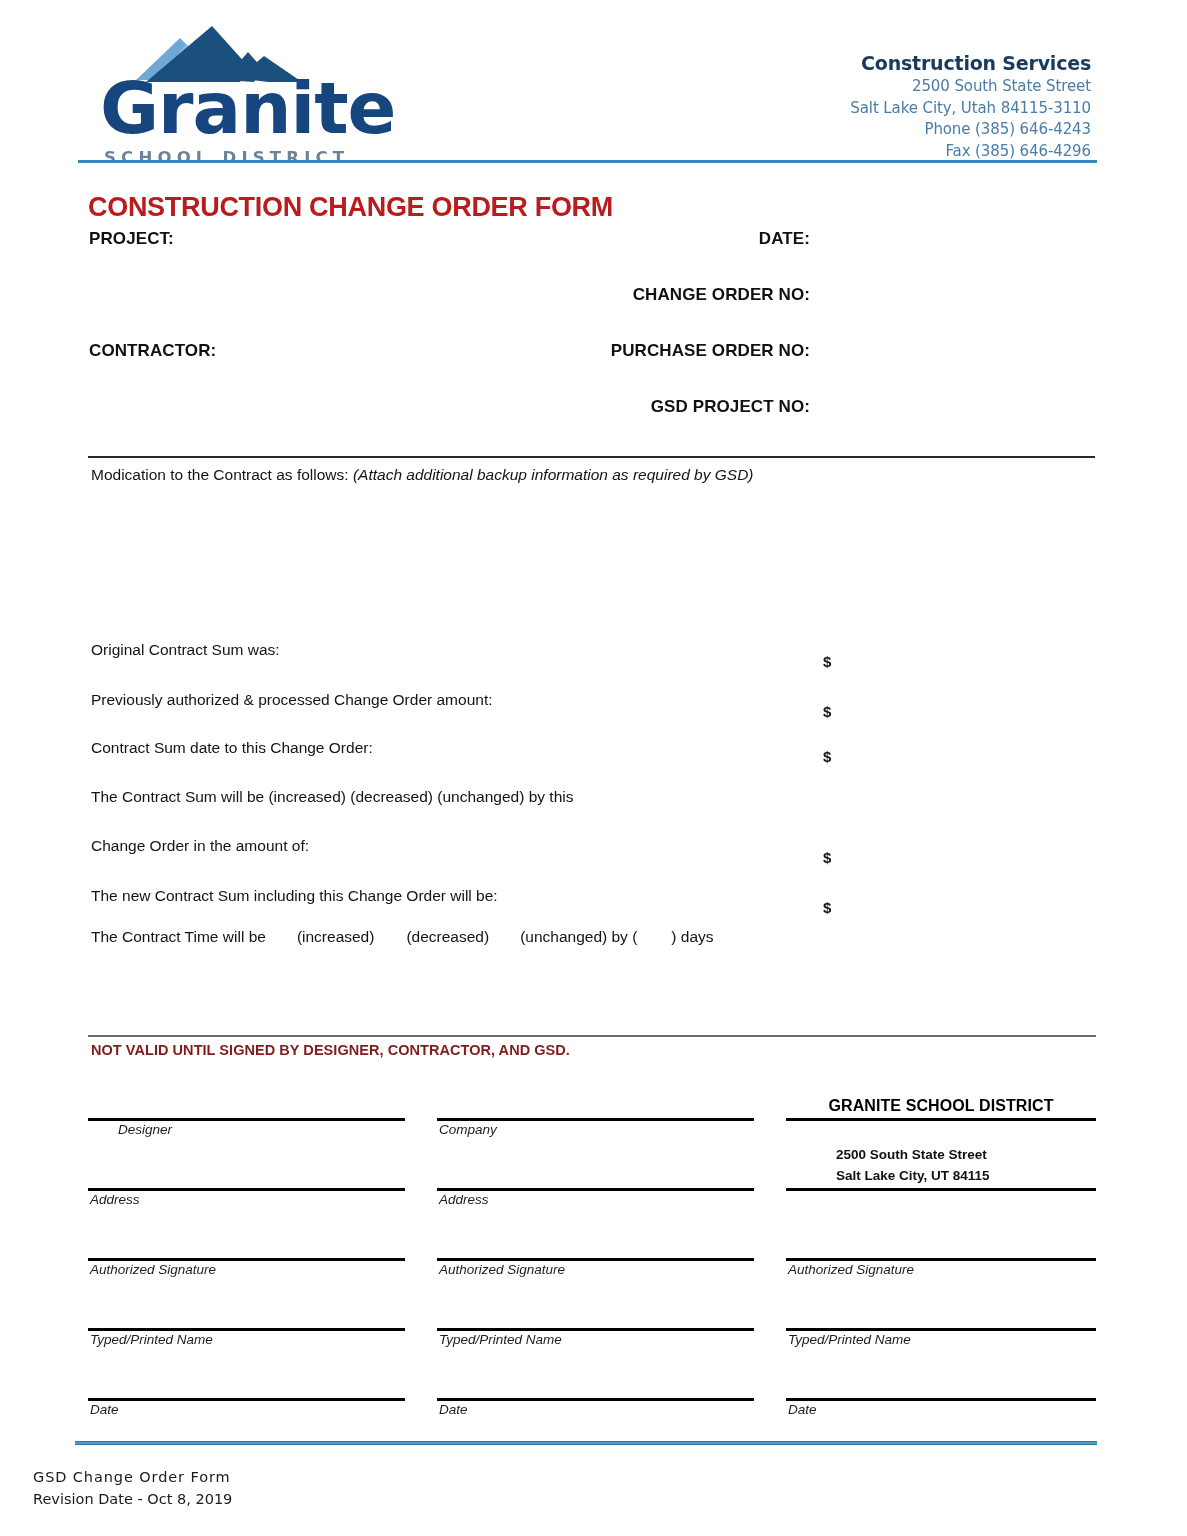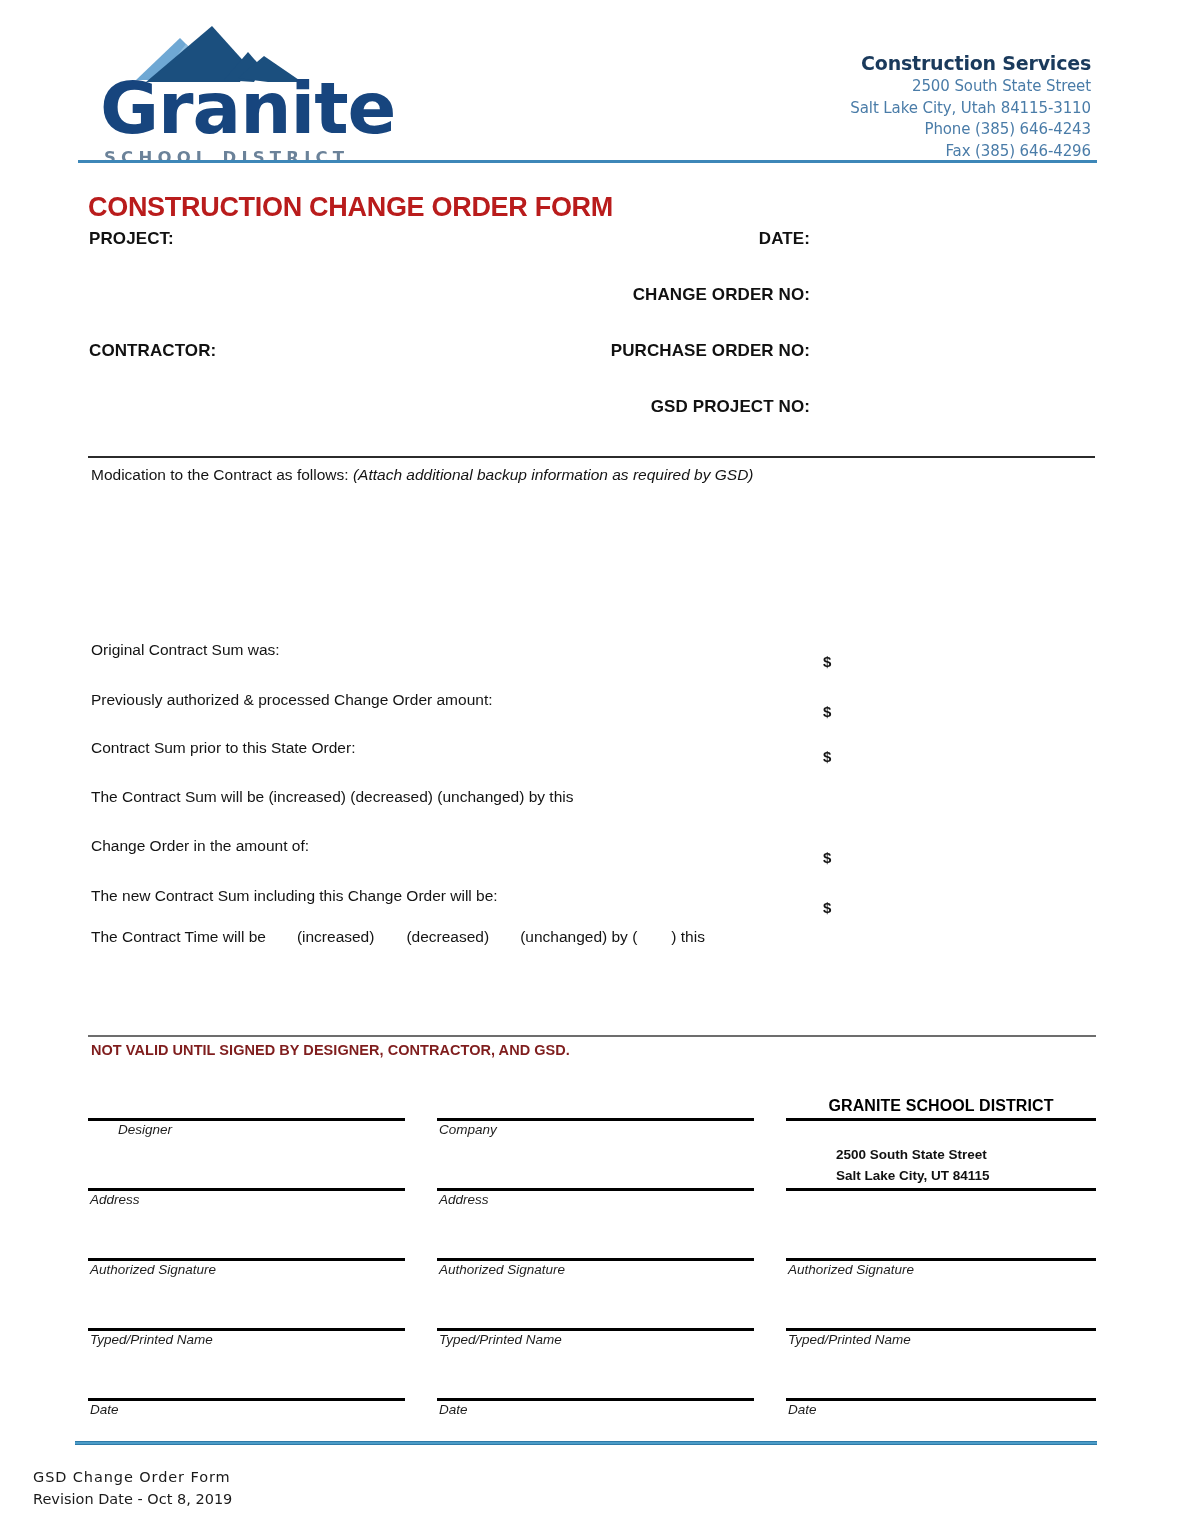--- a/index.html
+++ b/index.html
@@ -291,32 +291,32 @@
 
   <div class="rule-mod"></div>
   <div class="mod-line"><span>Modication to the Contract as follows: </span><i>(Attach additional backup information as required by GSD)</i></div>
 
   <div class="sum-label" style="top:641px;">Original Contract Sum was:</div>
   <div class="sum-dollar" style="top:653px;">$</div>
 
   <div class="sum-label" style="top:691px;">Previously authorized &amp; processed Change Order amount:</div>
   <div class="sum-dollar" style="top:703px;">$</div>
 
-  <div class="sum-label" style="top:739px;">Contract Sum prior to this State Order:</div>
+  <div class="sum-label" style="top:739px;">Contract Sum date to this Change Order:</div>
   <div class="sum-dollar" style="top:748px;">$</div>
 
   <div class="sum-label" style="top:788px;">The Contract Sum will be (increased) (decreased) (unchanged) by this</div>
 
   <div class="sum-label" style="top:837px;">Change Order in the amount of:</div>
   <div class="sum-dollar" style="top:849px;">$</div>
 
   <div class="sum-label" style="top:887px;">The new Contract Sum including this Change Order will be:</div>
   <div class="sum-dollar" style="top:899px;">$</div>
 
-  <div class="time-line"><span>The Contract Time will be</span><span class="gap-a"></span><span>(increased)</span><span class="gap-b"></span><span>(decreased)</span><span class="gap-c"></span><span>(unchanged) by (</span><span class="gap-d"></span><span>) this</span></div>
+  <div class="time-line"><span>The Contract Time will be</span><span class="gap-a"></span><span>(increased)</span><span class="gap-b"></span><span>(decreased)</span><span class="gap-c"></span><span>(unchanged) by (</span><span class="gap-d"></span><span>) days</span></div>
 
 
   <div class="rule-notvalid"></div>
   <div class="notvalid">NOT VALID UNTIL SIGNED BY DESIGNER, CONTRACTOR, AND GSD.</div>
 
   <div class="gsd-title">GRANITE SCHOOL DISTRICT</div>
   <div class="gsd-addr" style="top:1147px;">2500 South State Street</div>
   <div class="gsd-addr" style="top:1168px;">Salt Lake City, UT 84115</div>
 
   <div class="sig-rule" style="left:88px;  top:1118px; width:317px;"></div>

